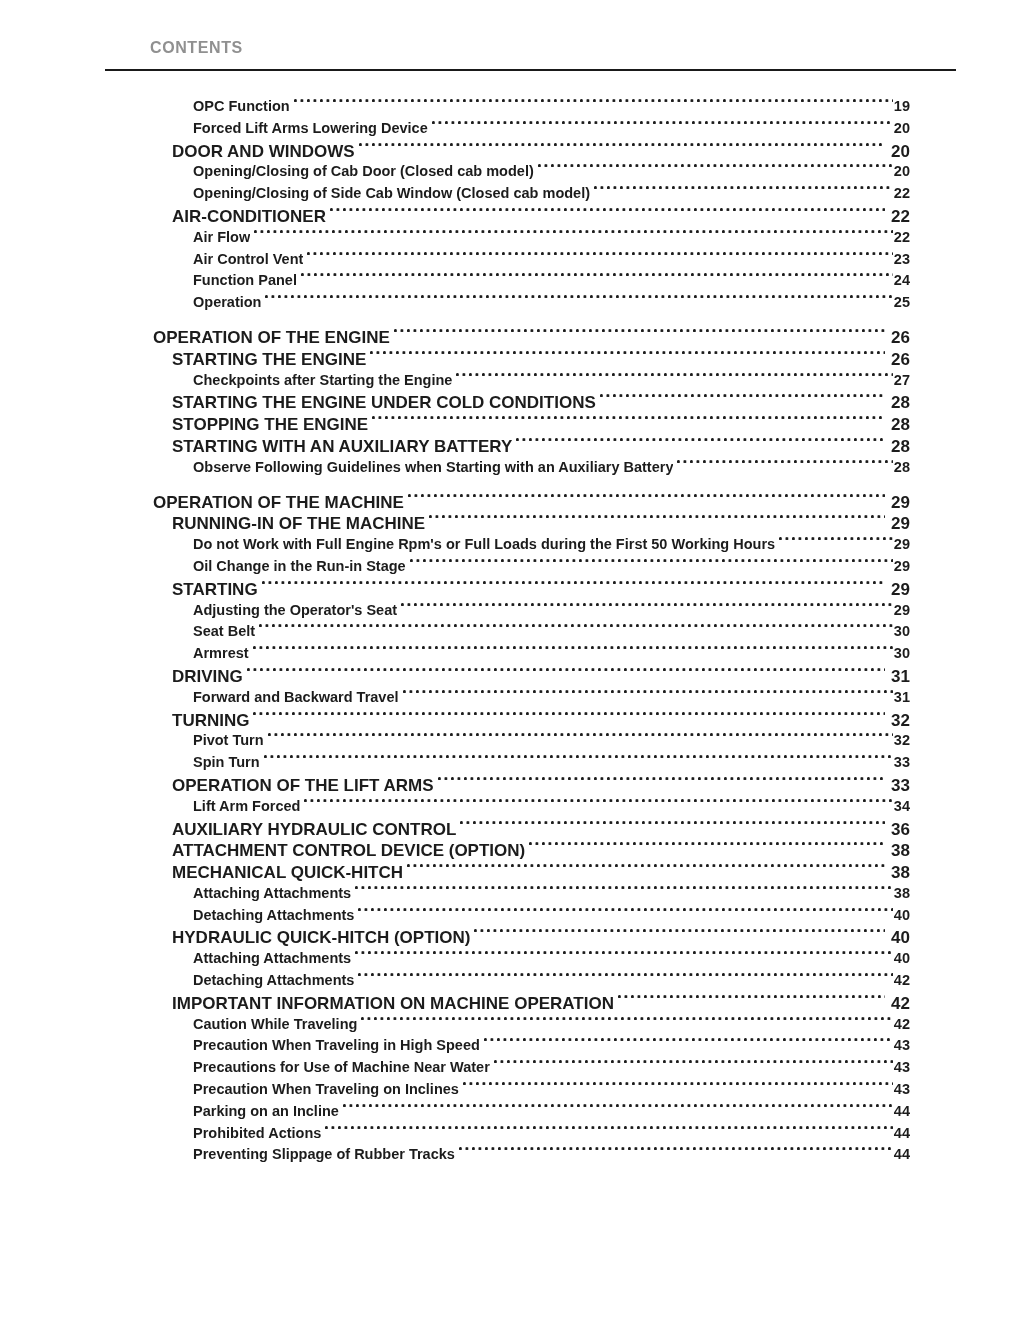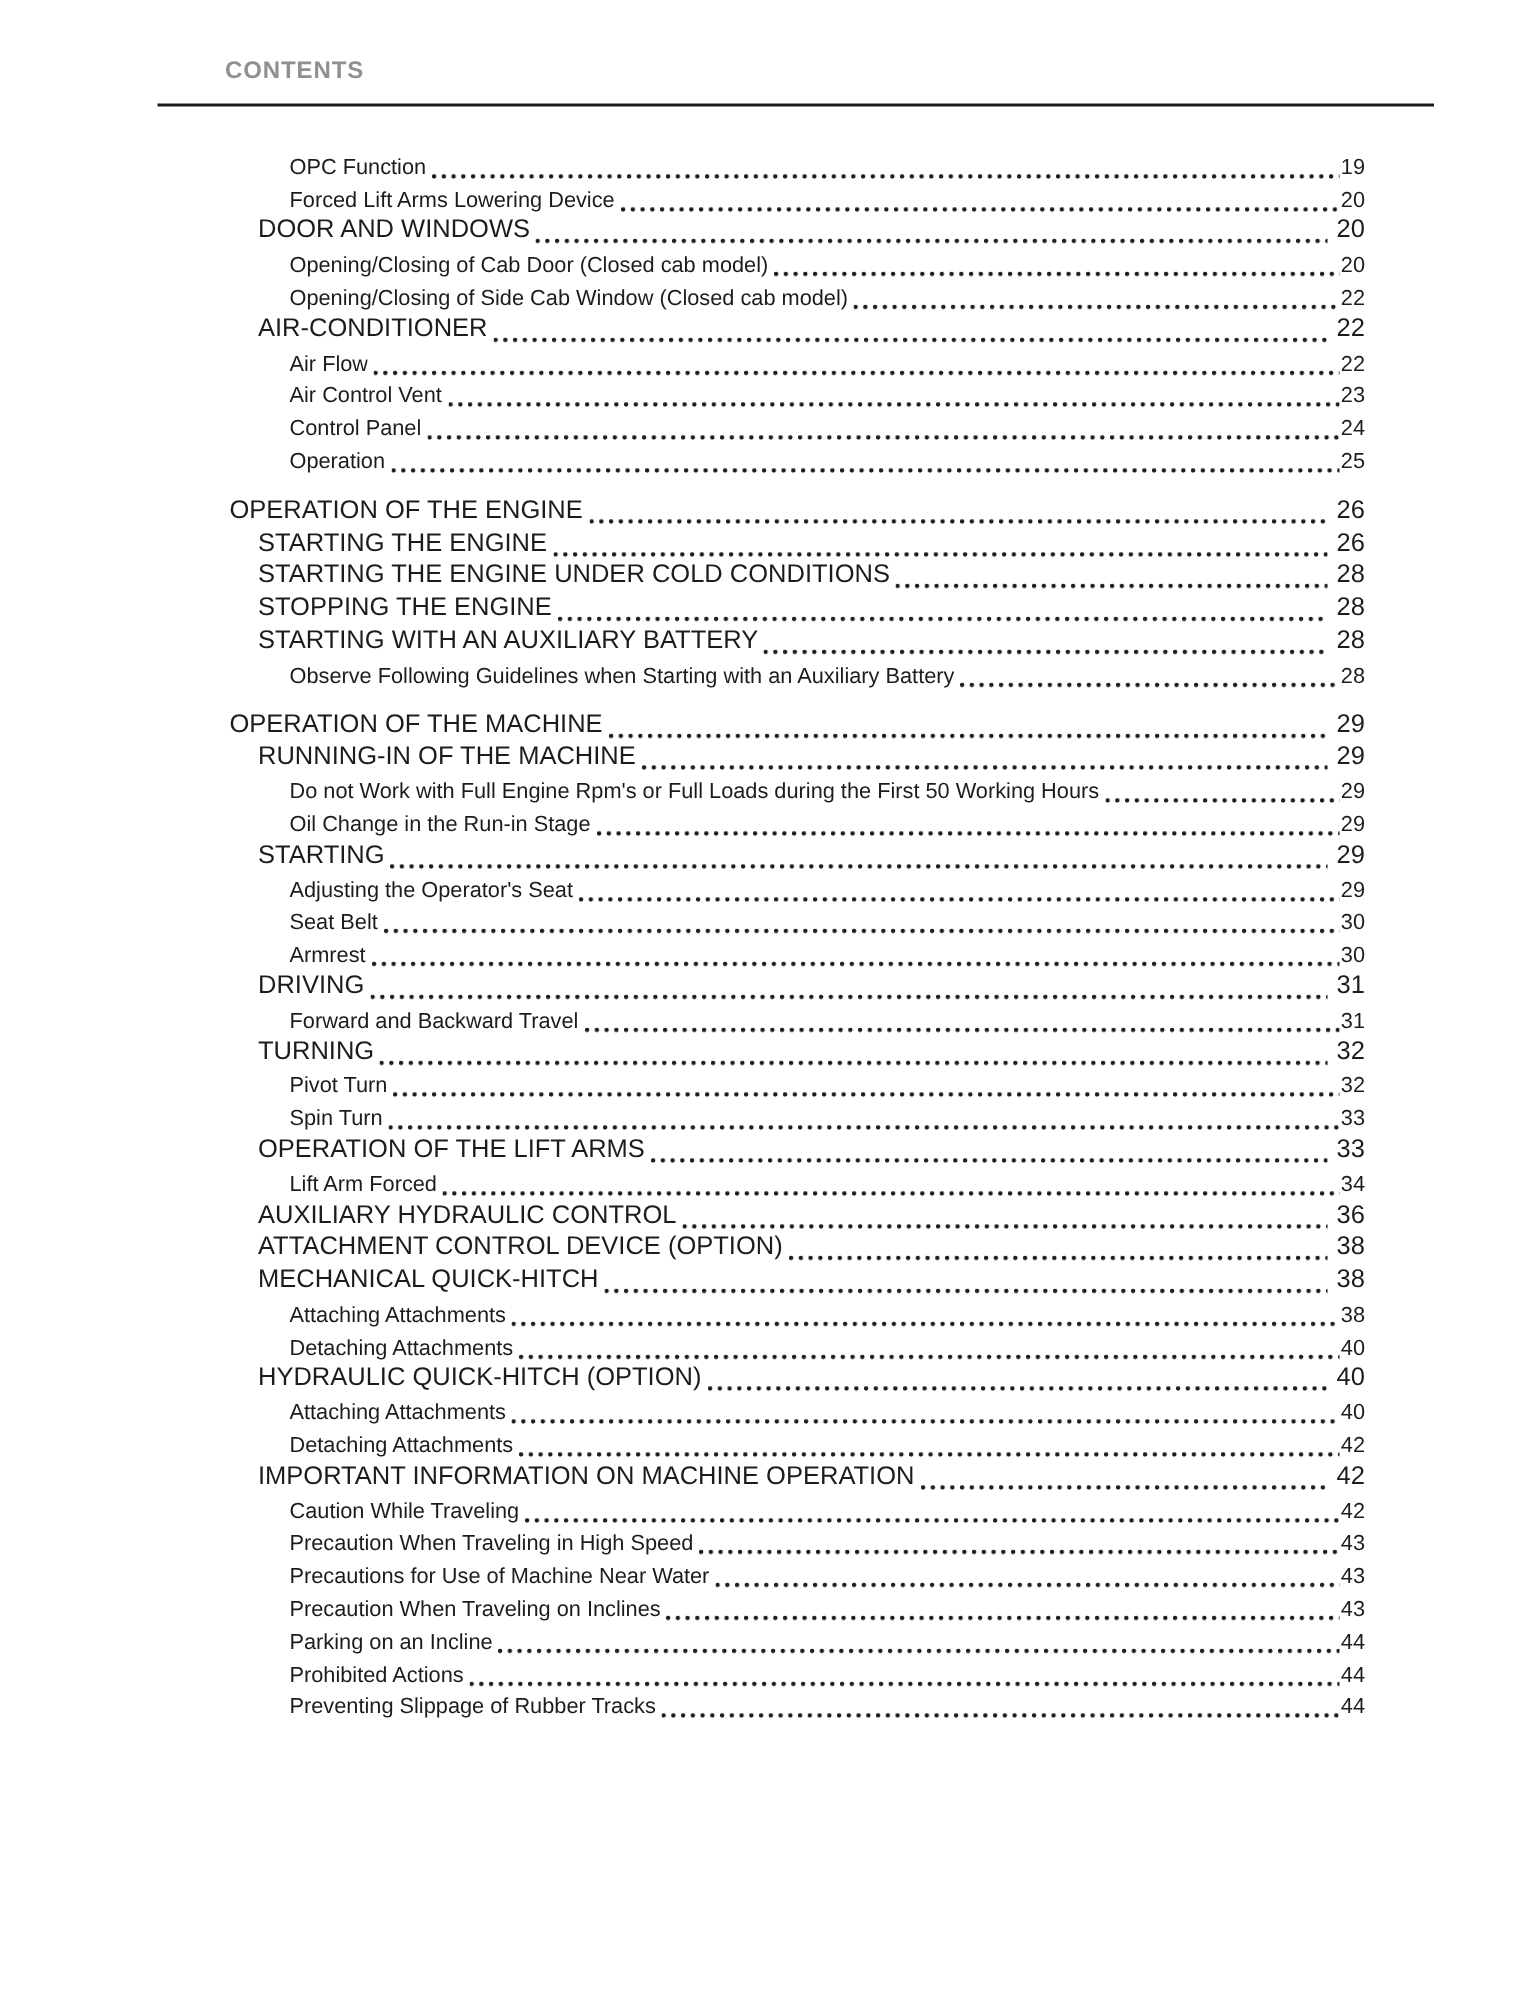--- a/index.html
+++ b/index.html
@@ -34,25 +34,26 @@
     background: #1a1a1a;
   }
   .toc {
     position: absolute;
     left: 133px;
     top: 98px;
     width: 757px;
   }
   .toc-row {
     display: flex;
-    align-items: flex-end;
+    align-items: flex-start;
     height: 21.8px;
     font-size: 17px;
     color: #1c1c1c;
     white-space: nowrap;
+    font-weight: bold;
   }
   .toc-row.lv1 { padding-left: 19px; }
   .toc-row.lv2 { padding-left: 40px; font-size: 14.5px; }
   .toc-row.gap-before { margin-top: 12px; }
   .toc-label {
     white-space: nowrap;
     flex: 0 1 auto;
     overflow: hidden;
   }
   .toc-dots {
@@ -112,38 +113,43 @@
     <span class="toc-label">Air Flow</span>
     <span class="toc-dots"></span>
     <span class="toc-page">22</span>
   </div>
       <div class="toc-row lv2">
     <span class="toc-label">Air Control Vent</span>
     <span class="toc-dots"></span>
     <span class="toc-page">23</span>
   </div>
       <div class="toc-row lv2">
-    <span class="toc-label">Control Panel</span>
+    <span class="toc-label">Function Panel</span>
     <span class="toc-dots"></span>
     <span class="toc-page">24</span>
   </div>
       <div class="toc-row lv2">
     <span class="toc-label">Operation</span>
     <span class="toc-dots"></span>
     <span class="toc-page">25</span>
   </div>
       <div class="toc-row lv0 gap-before">
     <span class="toc-label">OPERATION OF THE ENGINE</span>
     <span class="toc-dots"></span>
     <span class="toc-page">26</span>
   </div>
       <div class="toc-row lv1">
     <span class="toc-label">STARTING THE ENGINE</span>
     <span class="toc-dots"></span>
     <span class="toc-page">26</span>
+  </div>
+      <div class="toc-row lv2">
+    <span class="toc-label">Checkpoints after Starting the Engine</span>
+    <span class="toc-dots"></span>
+    <span class="toc-page">27</span>
   </div>
       <div class="toc-row lv1">
     <span class="toc-label">STARTING THE ENGINE UNDER COLD CONDITIONS</span>
     <span class="toc-dots"></span>
     <span class="toc-page">28</span>
   </div>
       <div class="toc-row lv1">
     <span class="toc-label">STOPPING THE ENGINE</span>
     <span class="toc-dots"></span>
     <span class="toc-page">28</span>

